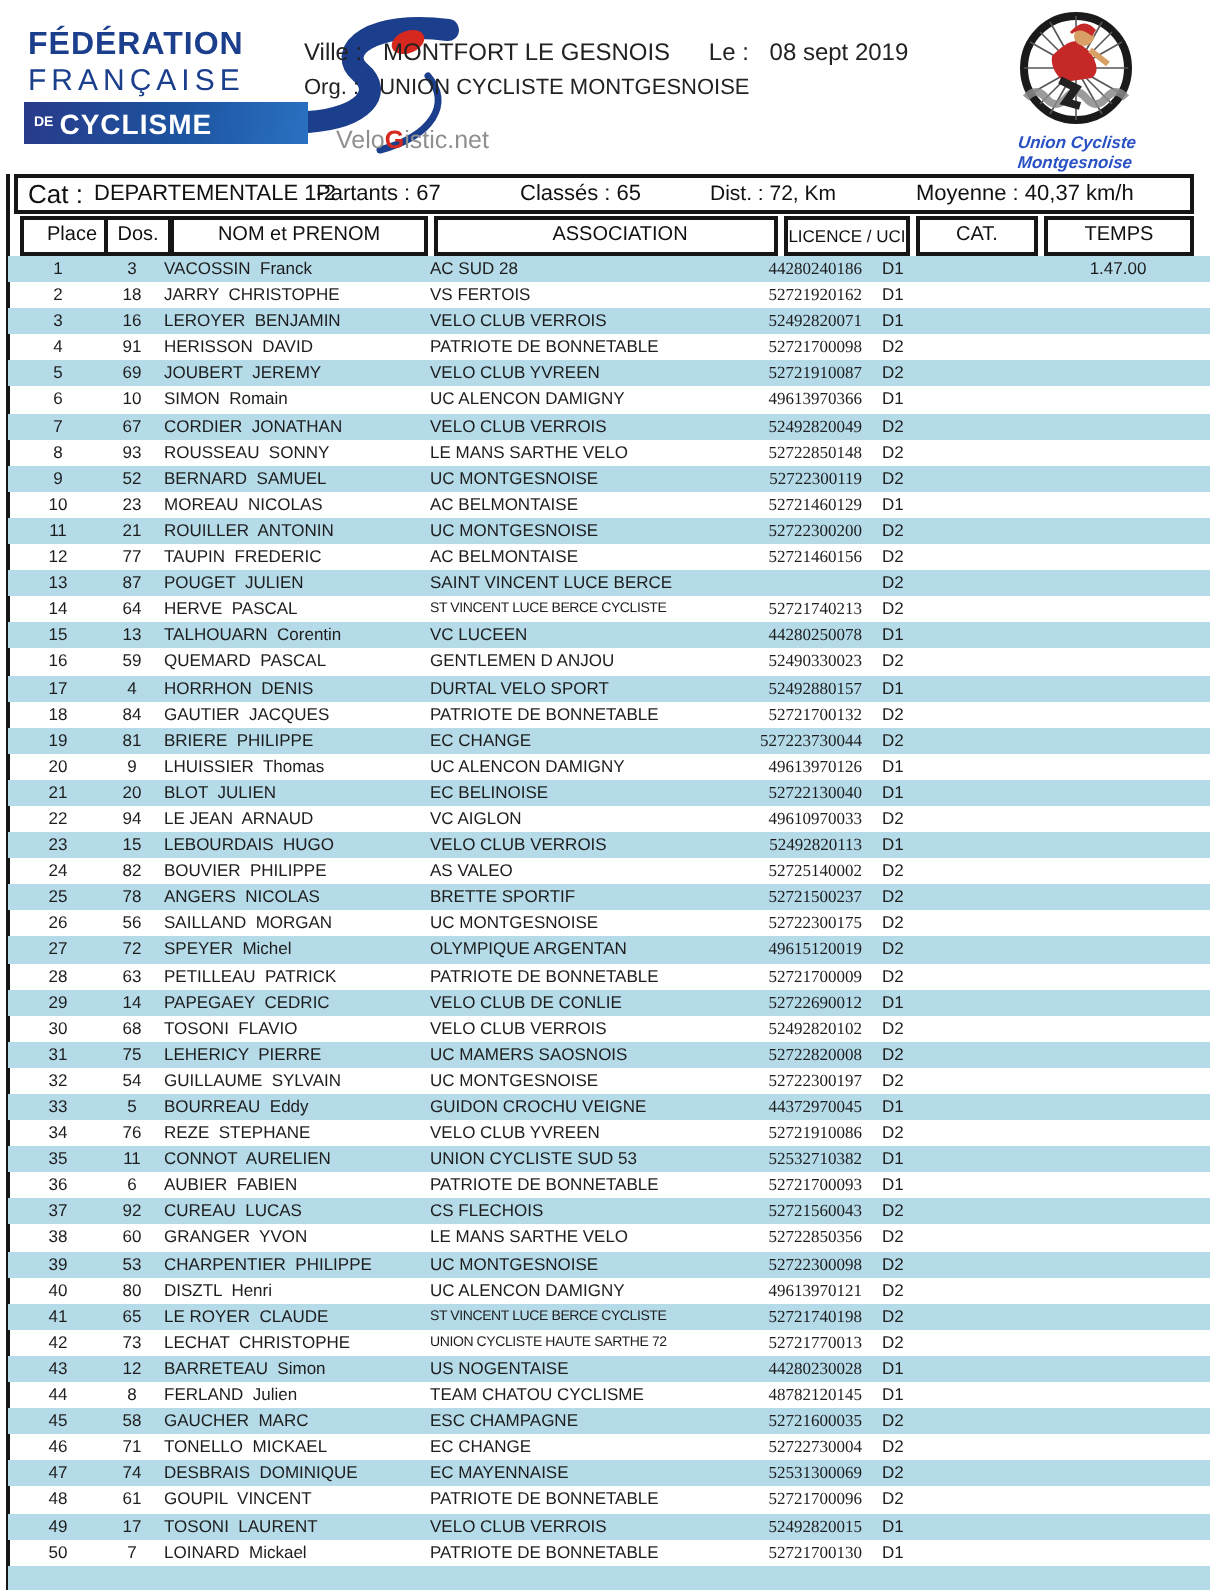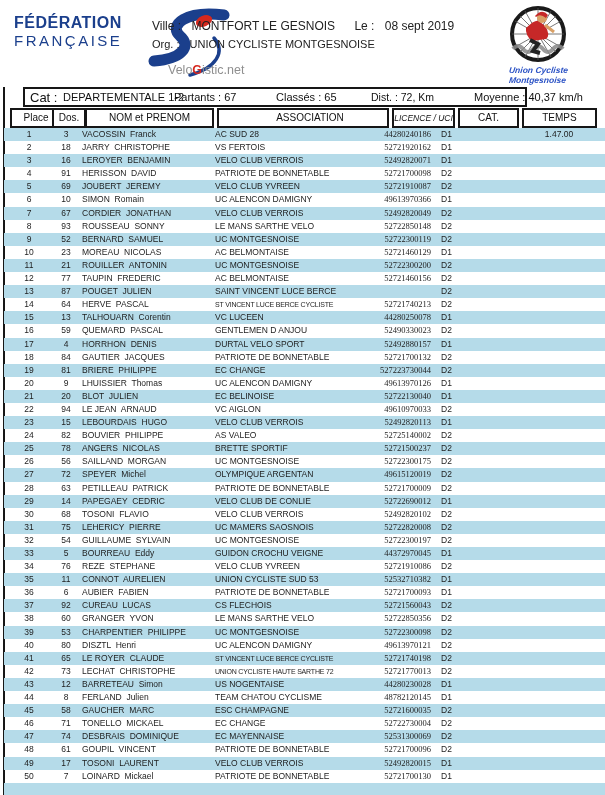--- a/index.html
+++ b/index.html
@@ -30,41 +30,41 @@
 
   
   .club-logo{position:absolute;left:478px;top:5px;width:120px;height:80px;text-align:center;}
   .club-text{margin-top:-5px;font-size:8.5px;font-weight:bold;font-style:italic;
              color:var(--club_blue,#2b52c5);line-height:9.5px;transform:skewX(-6deg);}
 
   
   .left-border{position:absolute;left:3px;top:87px;width:2px;height:708px;background:#161616;}
 
   
-  .cat-bar{position:absolute;left:23px;top:87px;width:504px;height:20px;border:2px solid #161616;
+  .cat-bar{position:absolute;left:7px;top:87px;width:590px;height:20px;border:2px solid #161616;
            box-sizing:border-box;background:#fff;}
   .cat-bar span{position:absolute;top:50%;transform:translateY(-50%);font-size:11px;
                 color:#111;white-space:nowrap;}
   .cb-cat{left:5px;font-size:13px !important;}
   .cb-category{left:38px;}
   .cb-partants{left:149px;}
   .cb-classes{left:251px;}
   .cb-dist{left:346px;font-size:10.5px !important;}
   .cb-moyenne{left:449px;}
 
   
   .thead{position:absolute;left:0;top:108px;width:605px;height:21px;}
   .hbox{position:absolute;top:0;height:20px;border:2px solid #161616;background:#fff;
         box-sizing:border-box;text-align:center;font-size:10px;color:#111;line-height:15px;
         overflow:hidden;}
   .h-place{left:10px;width:52px;}
   .h-dos{left:52px;width:34px;}
   .h-nom{left:85px;width:129px;}
   .h-assoc{left:217px;width:172px;padding-left:14px;}
-  .h-lic{left:392px;width:63px;font-size:8.5px;line-height:16px;font-style:italic;}
+  .h-lic{left:392px;width:63px;font-size:8.5px;line-height:16px;}
   .h-cat{left:458px;width:61px;}
   .h-temps{left:522px;width:75px;}
 
   
   .tbody{position:absolute;left:4px;top:128px;width:601px;}
   .trow{position:relative;height:13.1px;}
   .trow.odd{background:var(--stripe,#b5dbe9);}
   .tcell{position:absolute;top:0;height:13.1px;line-height:13.6px;font-size:8.5px;
          color:#1d1d1d;white-space:pre;overflow:hidden;}
   .c-place{left:6px;width:38px;text-align:center;}
@@ -85,20 +85,24 @@
 <div class="page">
 
   <div class="ffc-logo">
     <svg class="ffc-swoosh" width="100" height="74" viewBox="0 0 100 74">
       <path d="M88 7 C50 2 32 17 44 28 C56 38 46 51 18 53" fill="none" stroke="#1b3f8c" stroke-width="11" stroke-linecap="round"></path>
       <path d="M78 30 C90 44 80 60 54 67" fill="none" stroke="#1b3f8c" stroke-width="3.5" stroke-linecap="round"></path>
       <ellipse cx="68" cy="13" rx="8.5" ry="5.5" fill="#d6281e" transform="rotate(-22 68 13)"></ellipse>
     </svg>
     <div class="ffc-l1">FÉDÉRATION</div>
     <div class="ffc-l2">FRANÇAISE</div>
+    <div class="ffc-bar">
+      <span class="ffc-de">DE</span>
+      <span class="ffc-cyc">CYCLISME</span>
+    </div>
   </div>
 
   <div class="event-info">
     <div class="ei-line1">
       <span class="ei-label">Ville :</span>
       <span class="ei-val">MONTFORT LE GESNOIS</span>
       <span class="ei-label">Le :</span>
       <span class="ei-val">08 sept 2019</span>
     </div>
     <div class="ei-line2">

